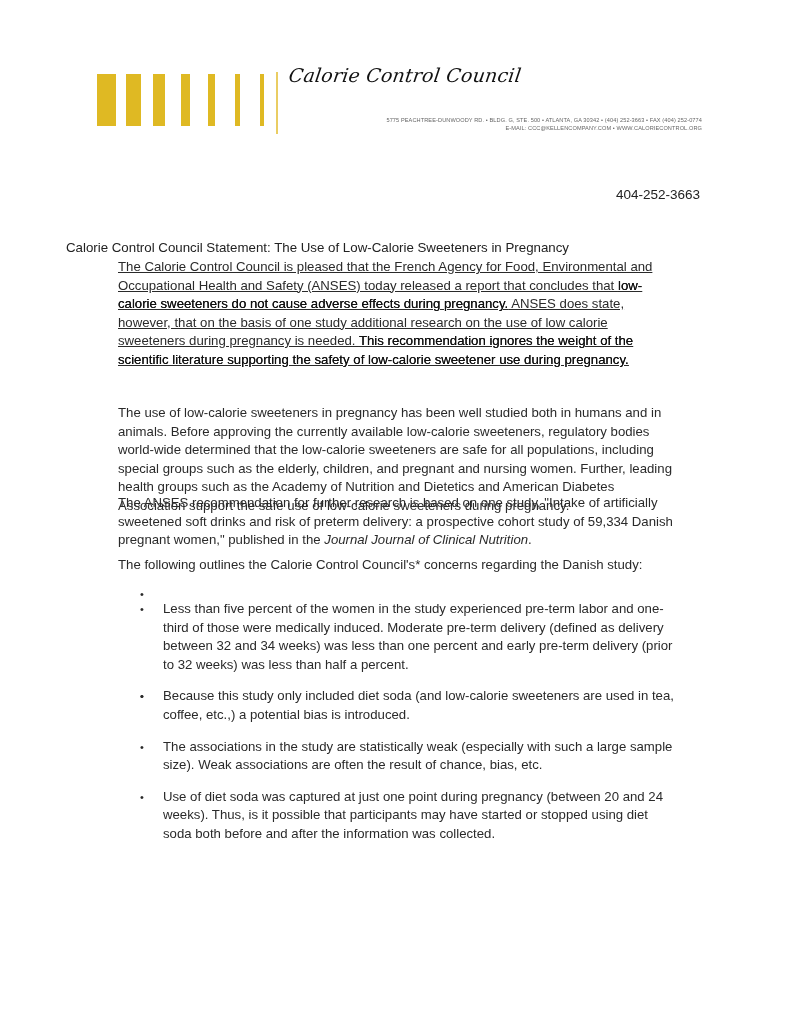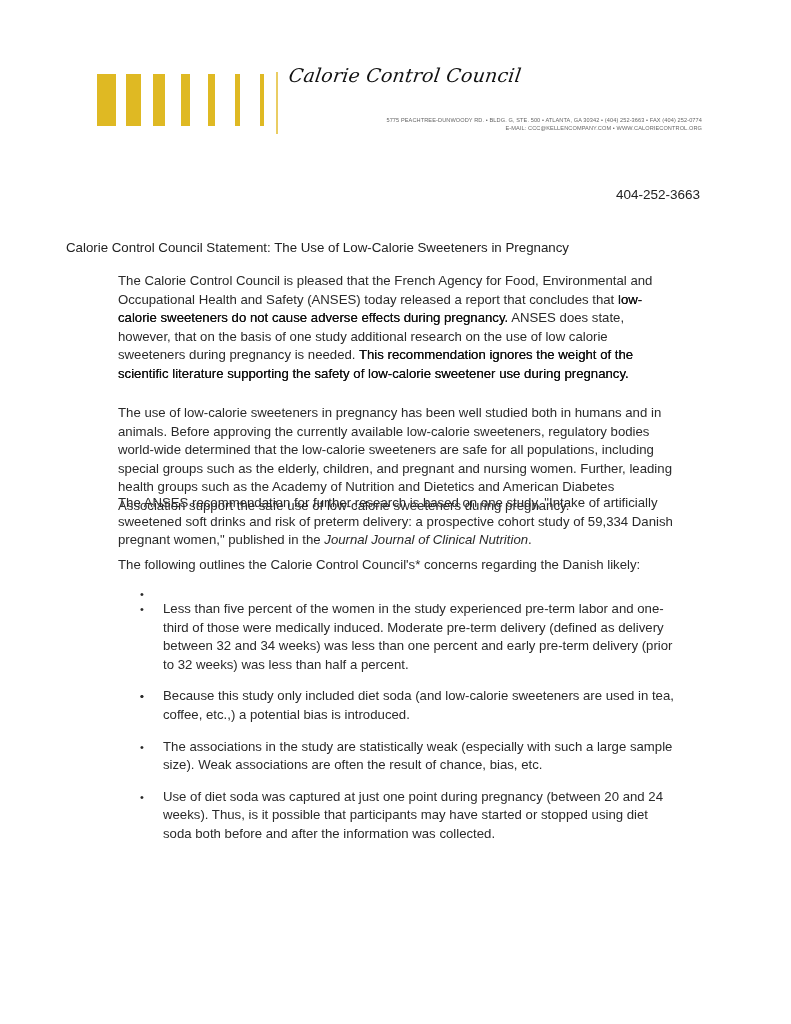--- a/index.html
+++ b/index.html
@@ -29,21 +29,21 @@
     }
     .title {
       position: absolute; left: 0; width: 635px; top: 240px; text-align: center;
       font-size: 13.3px; color: #222;
     }
     .body-text {
       position: absolute; left: 118px; width: 556px;
       font-size: 13.2px; line-height: 18.6px; color: #2a2a2a;
     }
     .body-text p { margin: 0; }
-    .p1 { top: 272px; }
+    .p1 { top: 258px; text-decoration: underline; }
     .p2 { top: 404px; }
     .p3 { top: 494px; }
     .p4 { top: 556px; }
     .strong { font-weight: normal; color: #111; text-shadow: 0 0 0.4px #111; }
     i, .ital { font-style: italic; }
     .bullets {
       position: absolute; left: 140px; width: 536px; top: 585px;
       font-size: 13.2px; line-height: 18.6px; color: #2a2a2a;
     }
     .bullet { position: relative; padding-left: 23px; margin-bottom: 13px; }
@@ -85,21 +85,21 @@
 
 <div class="body-text p2">
   <p>The use of low-calorie sweeteners in pregnancy has been well studied both in humans and in animals. Before approving the currently available low-calorie sweeteners, regulatory bodies world-wide determined that the low-calorie sweeteners are safe for all populations, including special groups such as the elderly, children, and pregnant and nursing women. Further, leading health groups such as the Academy of Nutrition and Dietetics and American Diabetes Association support the safe use of low-calorie sweeteners during pregnancy.</p>
 </div>
 
 <div class="body-text p3">
   <p><span>The ANSES recommendation for further research is based on one study, "Intake of artificially sweetened soft drinks and risk of preterm delivery: a prospective cohort study of 59,334 Danish pregnant women," published in the </span><i>Journal Journal of Clinical Nutrition</i><span>.</span></p>
 </div>
 
 <div class="body-text p4">
-  <p>The following outlines the Calorie Control Council's* concerns regarding the Danish likely:</p>
+  <p>The following outlines the Calorie Control Council's* concerns regarding the Danish study:</p>
 </div>
 
 <div class="bullets">
   <div class="bullet">
     <span class="dot">•</span>
   </div>
   <div class="bullet">
     <span class="dot">•</span>
     <span>Less than five percent of the women in the study experienced pre-term labor and one-third of those were medically induced. Moderate pre-term delivery (defined as delivery between 32 and 34 weeks) was less than one percent and early pre-term delivery (prior to 32 weeks) was less than half a percent.</span>
   </div>

